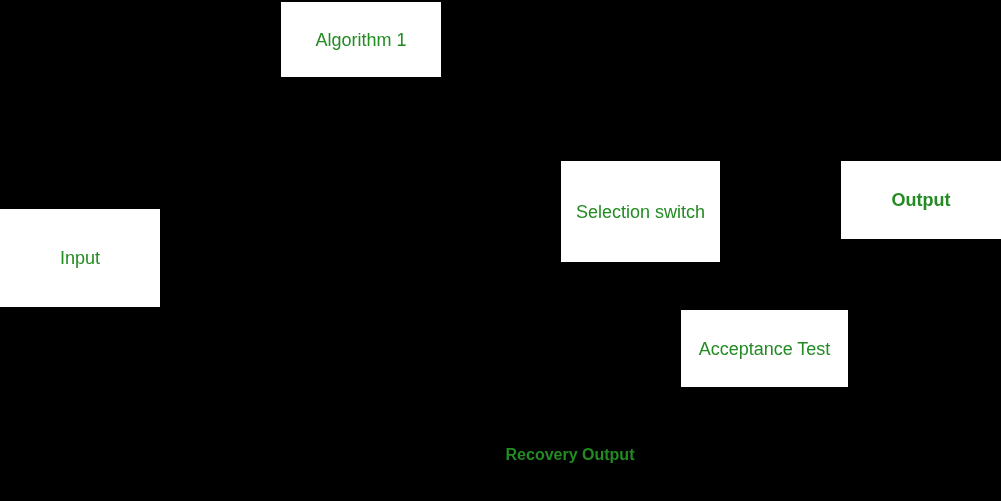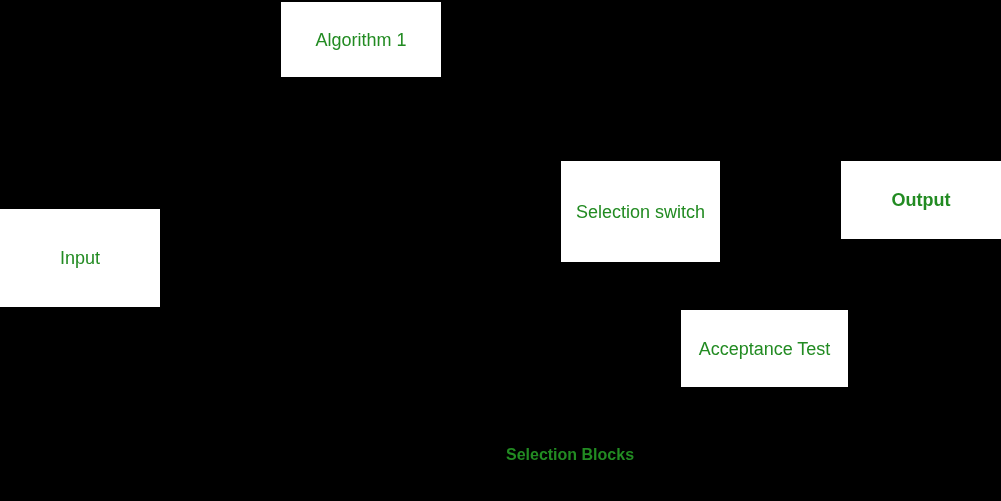--- a/index.html
+++ b/index.html
@@ -68,15 +68,15 @@
 
   <div class="node" id="node-output">
     <span class="label">Output</span>
   </div>
 
   <div class="node" id="node-acceptance-test">
     <span class="label">Acceptance Test</span>
   </div>
 
 
-  <div class="caption">Selection Blocks</div>
+  <div class="caption">Recovery Output</div>
 
 </div>
 
 </body></html>

